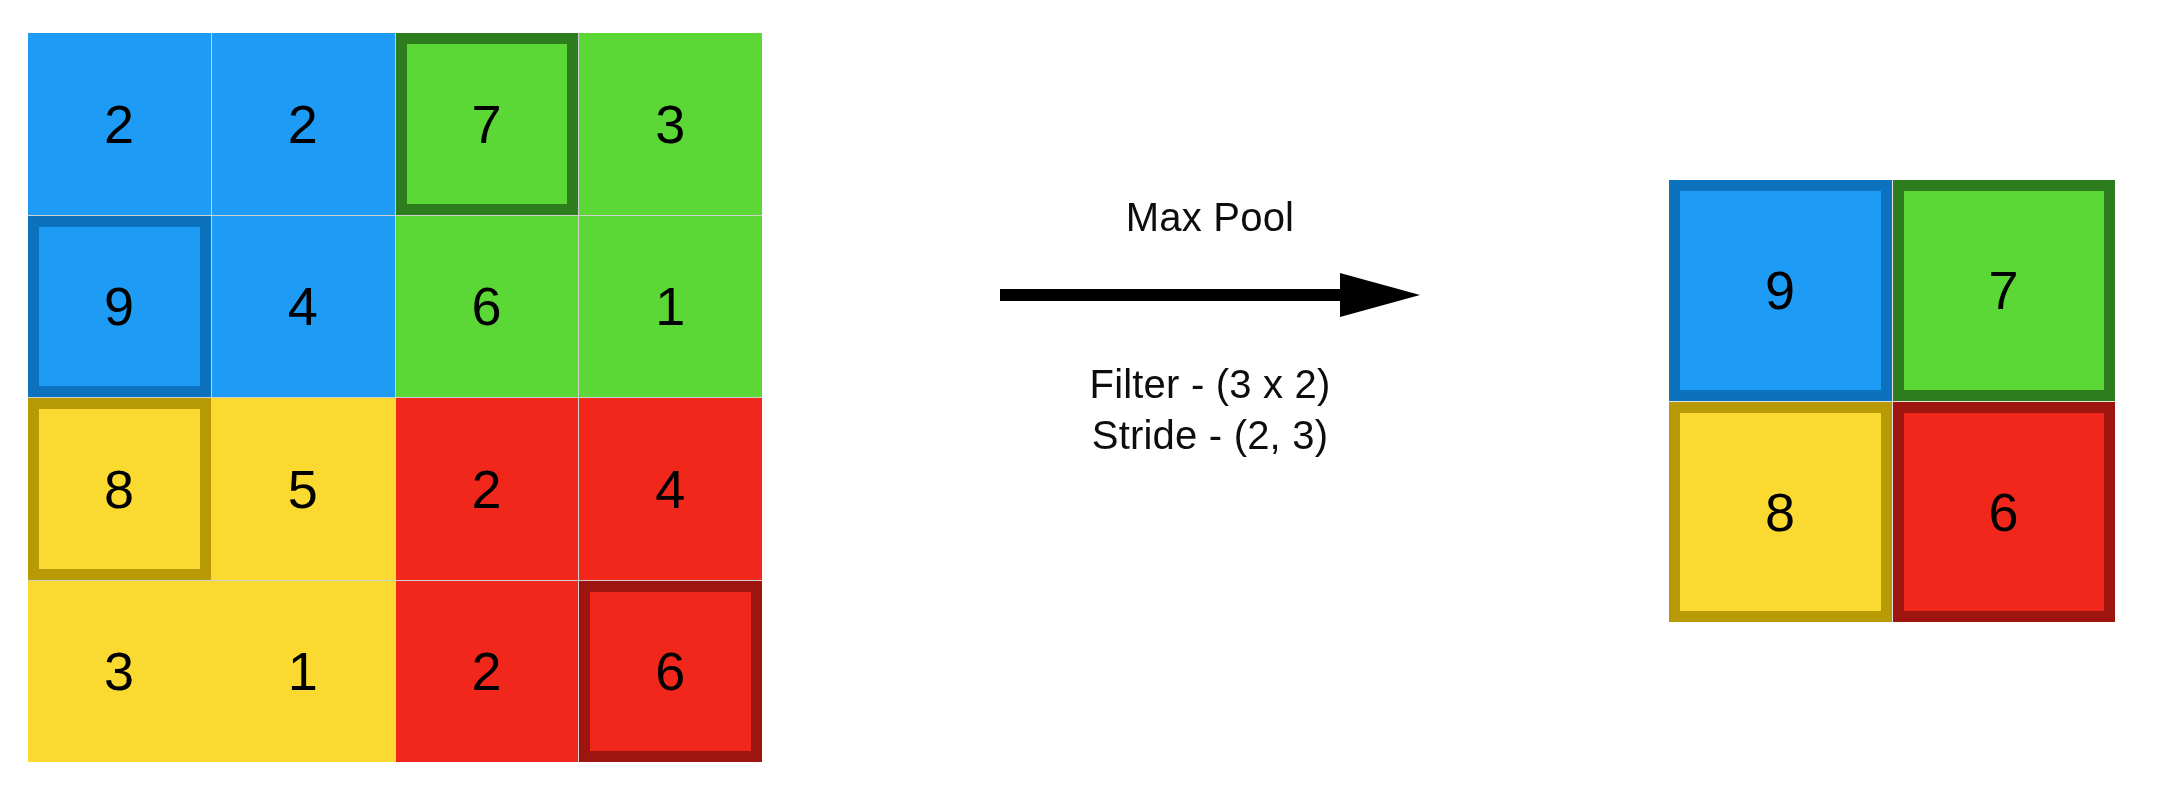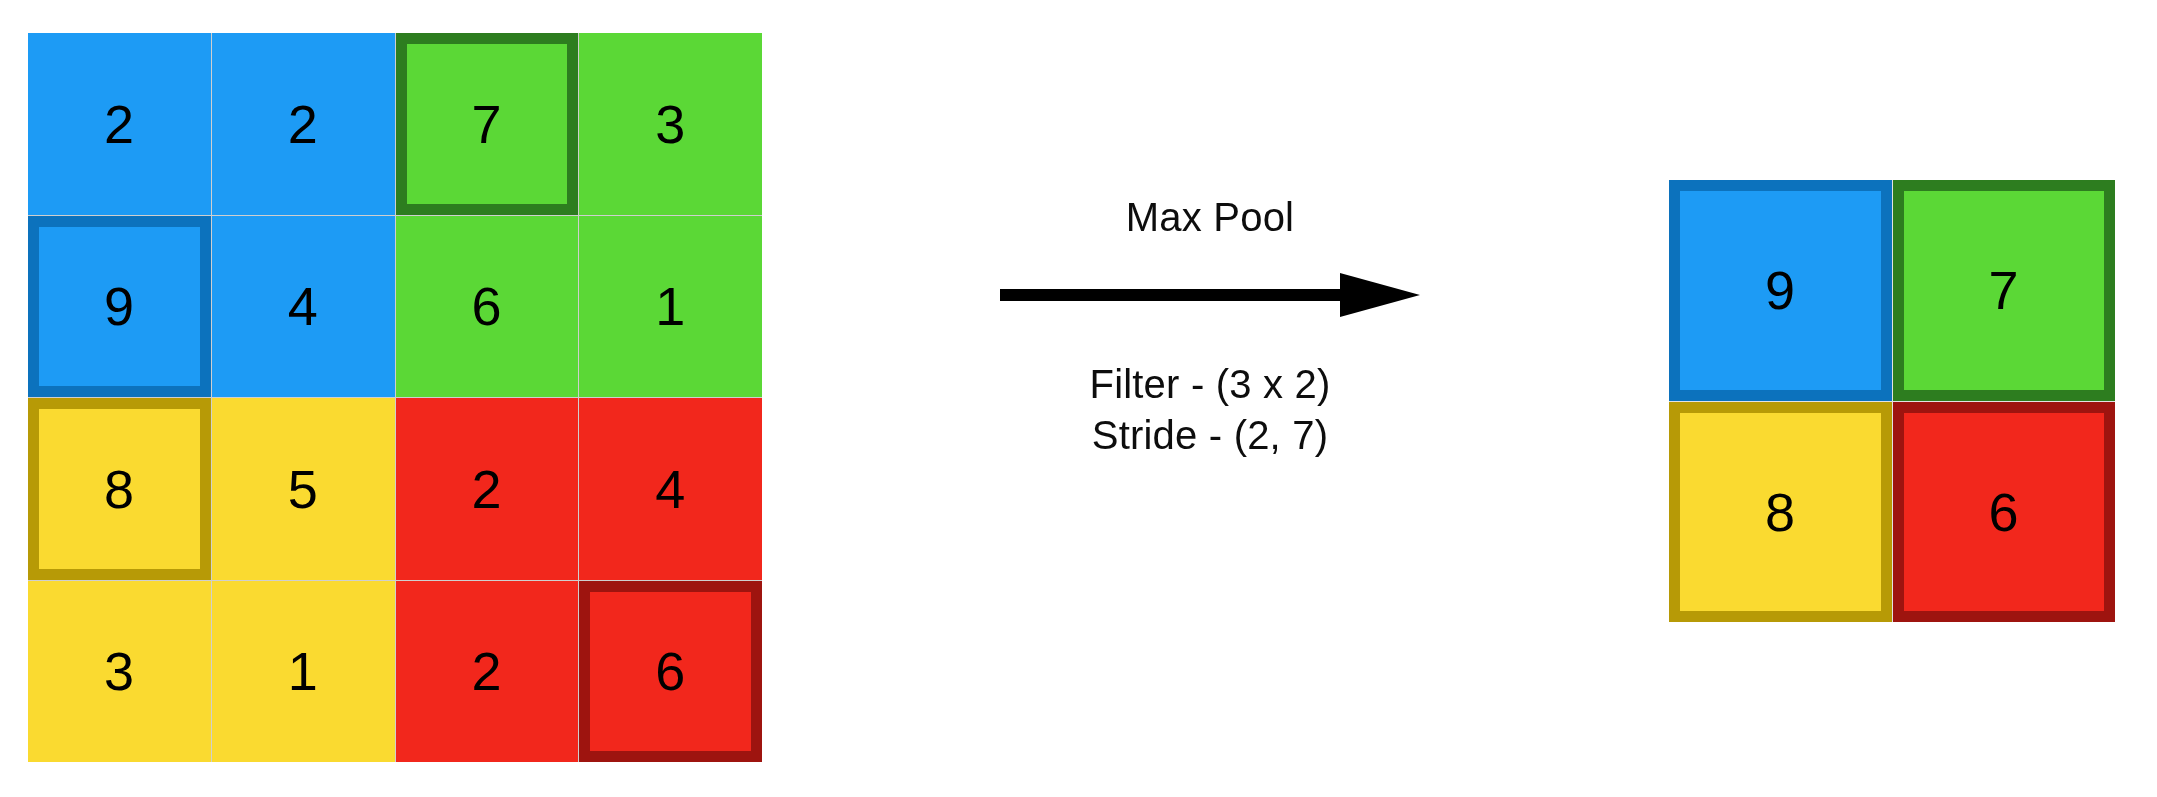--- a/index.html
+++ b/index.html
@@ -166,21 +166,21 @@
 
 <div id="transform-annotation">
   <div class="op-label">Max Pool</div>
   <div id="arrow-wrap">
     <svg width="420" height="52" viewBox="0 0 420 52" xmlns="http://www.w3.org/2000/svg" aria-hidden="true">
       <rect x="0" y="20" width="350" height="12" fill="#000000"></rect>
       <polygon points="340,4 420,26 340,48" fill="#000000"></polygon>
     </svg>
   </div>
   <div class="param-line">Filter - (3 x 2)</div>
-  <div class="param-line">Stride - (2, 7)</div>
+  <div class="param-line">Stride - (2, 3)</div>
 </div>
 
 <div id="output-matrix" style="grid-template-columns: repeat(2, 1fr); grid-template-rows: repeat(2, 1fr);">
     <div class="cell hl" style="background: rgb(29, 155, 245); border-color: rgb(12, 114, 189); border-style: solid; border-width: 11px;">
       <span class="val">9</span>
     </div>
     <div class="cell hl" style="background: rgb(91, 216, 54); border-color: rgb(45, 125, 31); border-style: solid; border-width: 11px;">
       <span class="val">7</span>
     </div>
     <div class="cell hl" style="background: rgb(250, 218, 48); border-color: rgb(183, 154, 6); border-style: solid; border-width: 11px;">

